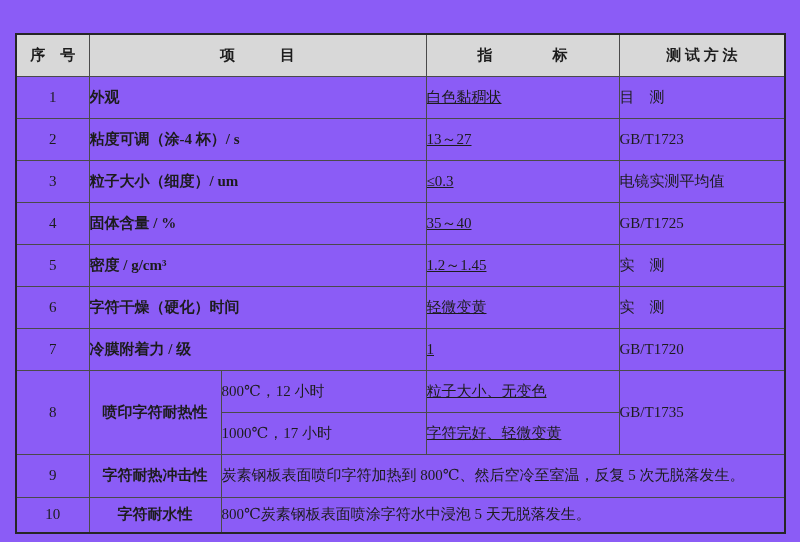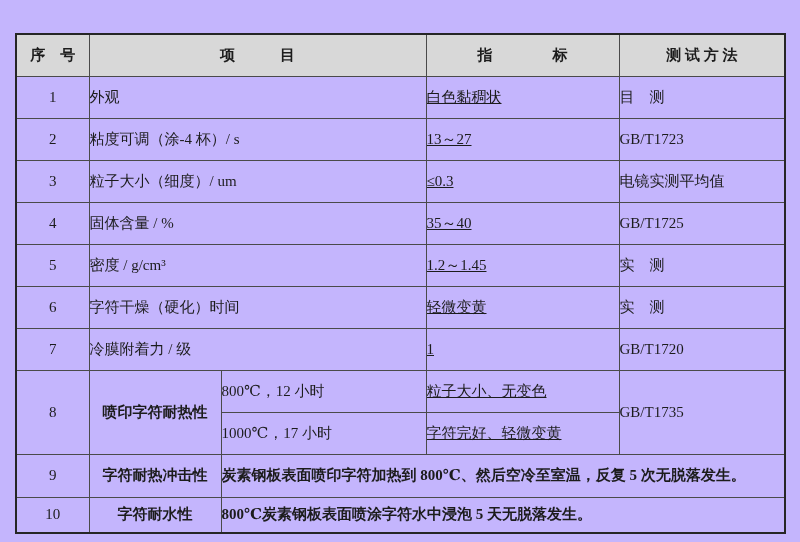--- a/index.html
+++ b/index.html
@@ -6,21 +6,21 @@
   html, body {
     margin: 0;
     padding: 0;
     background: #ffffff;
     font-family: "Liberation Serif", "DejaVu Serif", serif;
   }
   .page {
     position: relative;
     width: 800px;
     height: 542px;
-    background: #c4b5fd;
+    background: #8b5cf6;
     overflow: hidden;
   }
   table.spec-table {
     position: absolute;
     left: 15px;
     top: 33px;
     width: 769px;
     border-collapse: collapse;
     table-layout: fixed;
     border: 2px solid #262626;
@@ -39,26 +39,26 @@
     background: #d8d8d8;
     font-weight: bold;
     text-align: center;
     height: 42px;
   }
   tr.r-std  { height: 42px; }
   tr.r-sub  { height: 42px; }
   tr.r-9    { height: 43px; }
   tr.r-10   { height: 36px; }
   .c-no     { text-align: center; }
-  .c-item   { text-align: left; padding-left: 15px; }
+  .c-item   { text-align: left; padding-left: 15px; font-weight: bold; }
   .c-label  { text-align: center; font-weight: bold; }
   .c-cond   { text-align: left; padding-left: 15px; margin-left: 20px; }
   .c-spec   { text-align: left; padding-left: 8px; text-decoration: underline; }
   .c-method { text-align: left; padding-left: 14px; margin-left: 16px; }
-  .c-desc   { text-align: left; padding-left: 10px; padding-right: 4px; font-weight: bold; }
+  .c-desc   { text-align: left; padding-left: 10px; padding-right: 4px; }
 </style>
 </head>
 <body>
 
 <div class="page">
   <table class="spec-table">
     <colgroup>
       <col style="width:73px">
       <col style="width:132px">
       <col style="width:205px">

